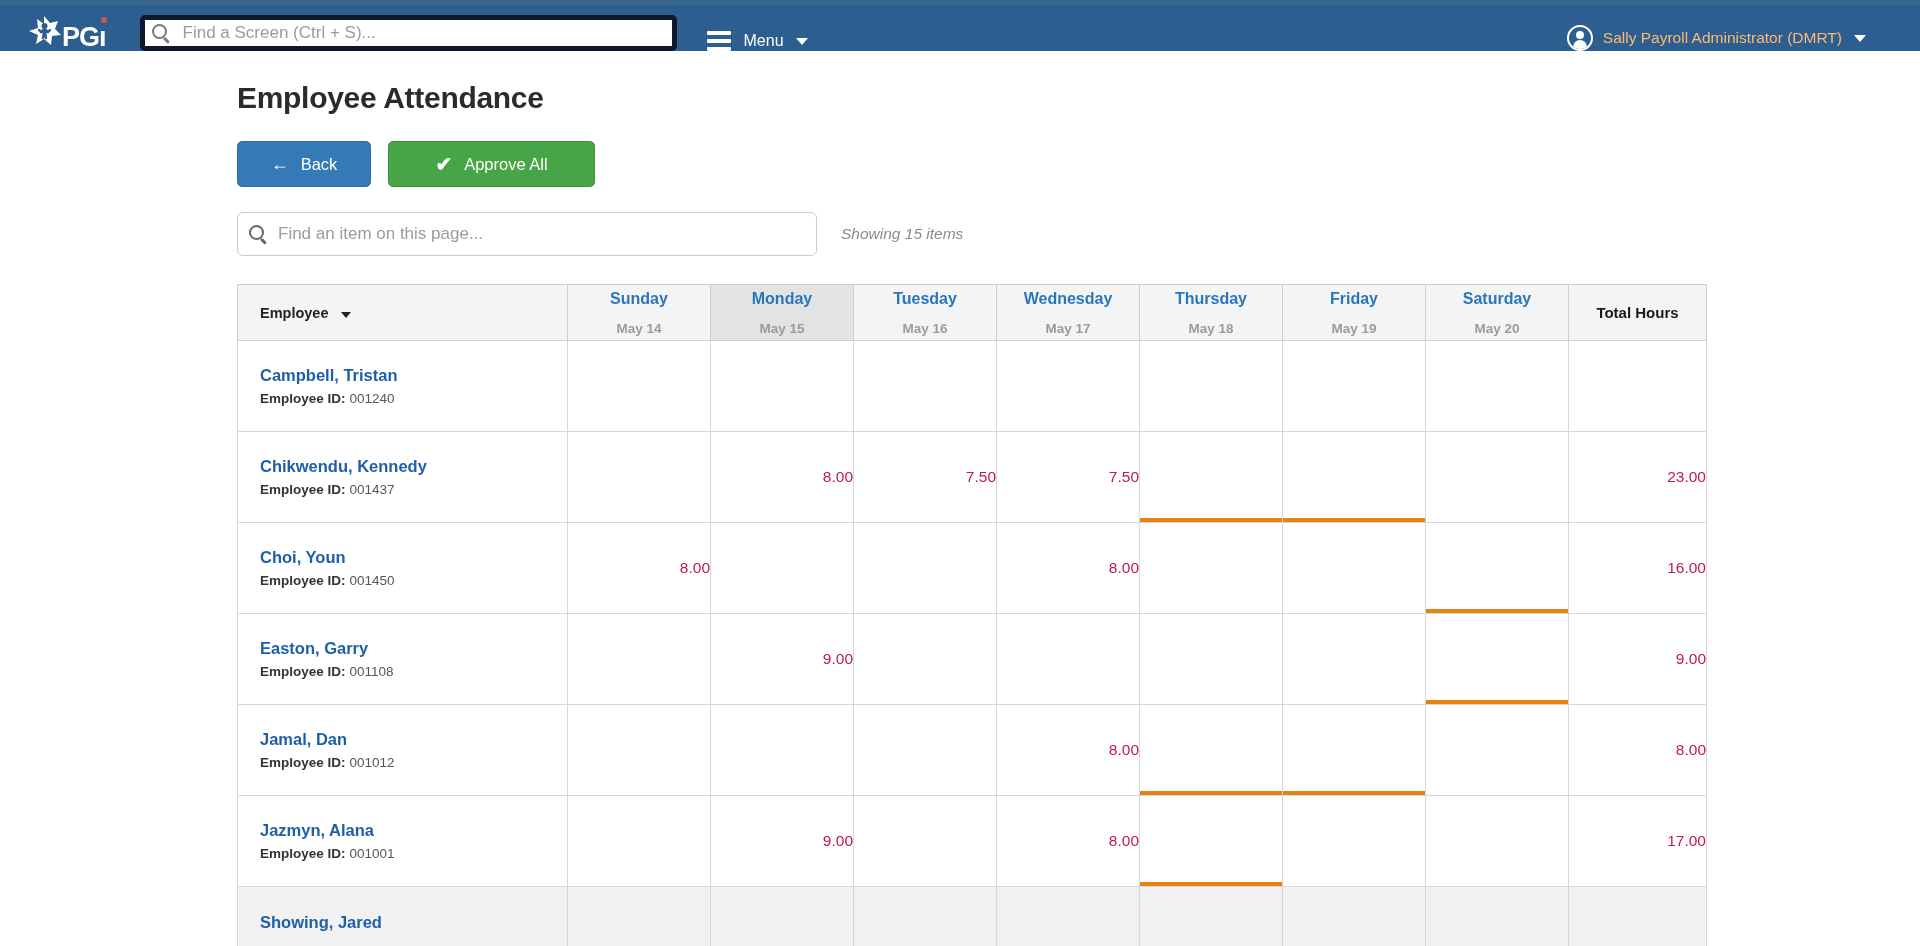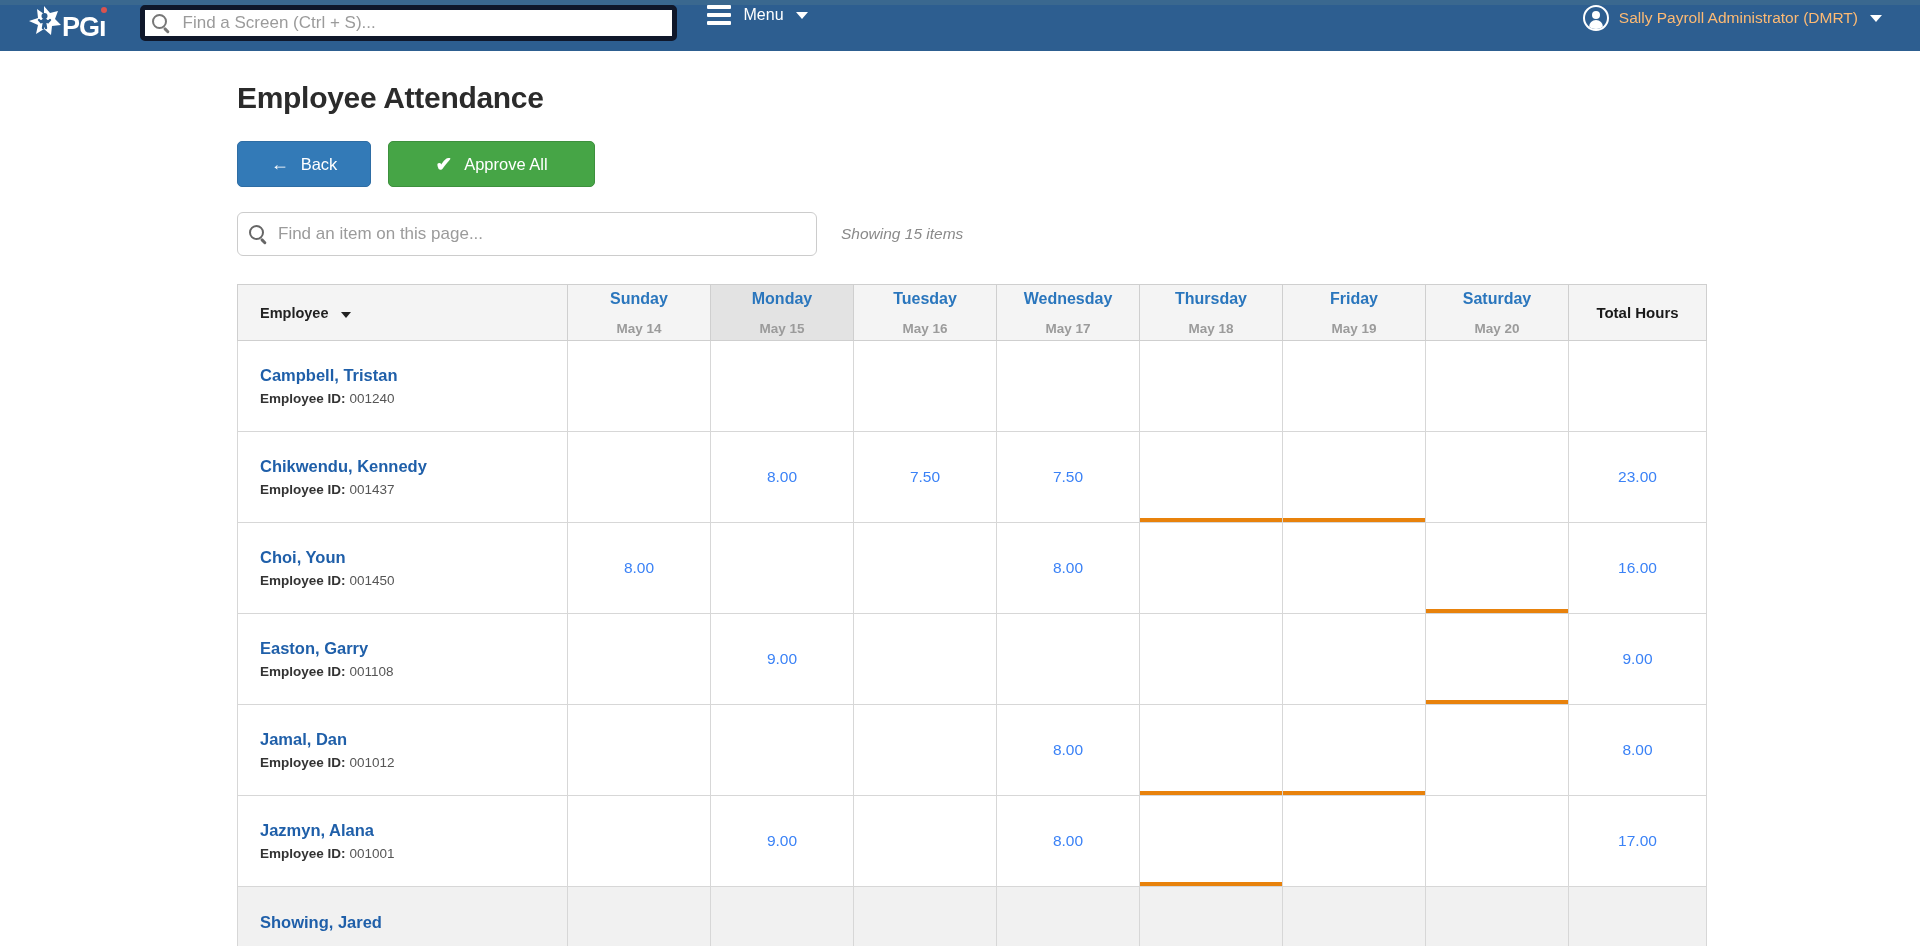--- a/index.html
+++ b/index.html
@@ -1,22 +1,22 @@
 <!DOCTYPE html>
 <html><head>
 <meta charset="utf-8">
 <style>
   * { margin:0; padding:0; box-sizing:border-box; }
   html,body { width:1920px; height:946px; overflow:hidden; background:#fff;
               font-family:"Liberation Sans", sans-serif; }
 
   
   .browser-strip { height:5px; background:#3a688f; }
-  .topbar { height:46px; background:#2d5e90; display:flex; align-items:flex-start;
-            padding:0 38px 0 28px; position:relative; }
+  .topbar { height:46px; background:#2d5e90; display:flex; align-items:flex-end;
+            padding:0 54px 0 28px; position:relative; }
   .logo { display:flex; align-items:flex-end; margin-right:34px; cursor:pointer; position:relative; }
   .logo-text { color:#fff; font-size:27px; font-weight:bold; letter-spacing:-1px; line-height:1; }
   .logo-idot { position:absolute; right:-1px; top:2px; width:6px; height:6px; border-radius:50%; background:#d9534f; }
   .screen-search { position:relative; width:537px; height:36px; }
   .screen-search input { width:100%; height:100%; border:5px solid #0f172a; border-radius:5px;
             padding:0 12px 0 38px; font-size:17px; color:#444; outline:none;
             font-family:"Liberation Sans", sans-serif; }
   .screen-search input::placeholder, .page-search input::placeholder { color:#9b9b9b; }
   .mag { position:absolute; left:12px; top:50%; width:15px; height:15px; margin-top:-9px;
          border:2px solid #777; border-radius:50%; }
@@ -71,21 +71,21 @@
   .day-name { color:#2a76bd; font-size:16px; text-align:center; cursor:pointer; }
   .day-date { color:#9b9b9b; font-size:13.5px; text-align:center; margin-top:13px; }
   .th-total { font-size:15px; color:#1a1a1a; text-align:center; font-weight:bold; }
 
   .att tbody tr { height:91px; }
   .emp-cell { padding:0 10px 0 22px; vertical-align:middle; }
   .emp-name { color:#1f5fa9; font-size:16.5px; font-weight:bold; cursor:pointer; }
   .emp-id-line { margin-top:6px; font-size:13.5px; }
   .emp-id-label { font-weight:bold; color:#333; }
   .emp-id-value { color:#555; margin-left:4px; }
-  .hours-cell { text-align:center; vertical-align:middle; font-size:15.5px; color:#3b82f6;margin-left:8px; }
+  .hours-cell { text-align:right; vertical-align:middle; font-size:15.5px; color:#be185d;margin-left:8px; }
   .orange-flag { box-shadow: inset 0 -4px 0 #e8820c; }
   .partial-row td { background:#f1f1f1; }
   .partial-row .emp-cell { vertical-align:top; padding-top:26px; }
 </style>
 </head>
 <body>
 
 <div class="browser-strip"></div>
 
 <header class="topbar">

